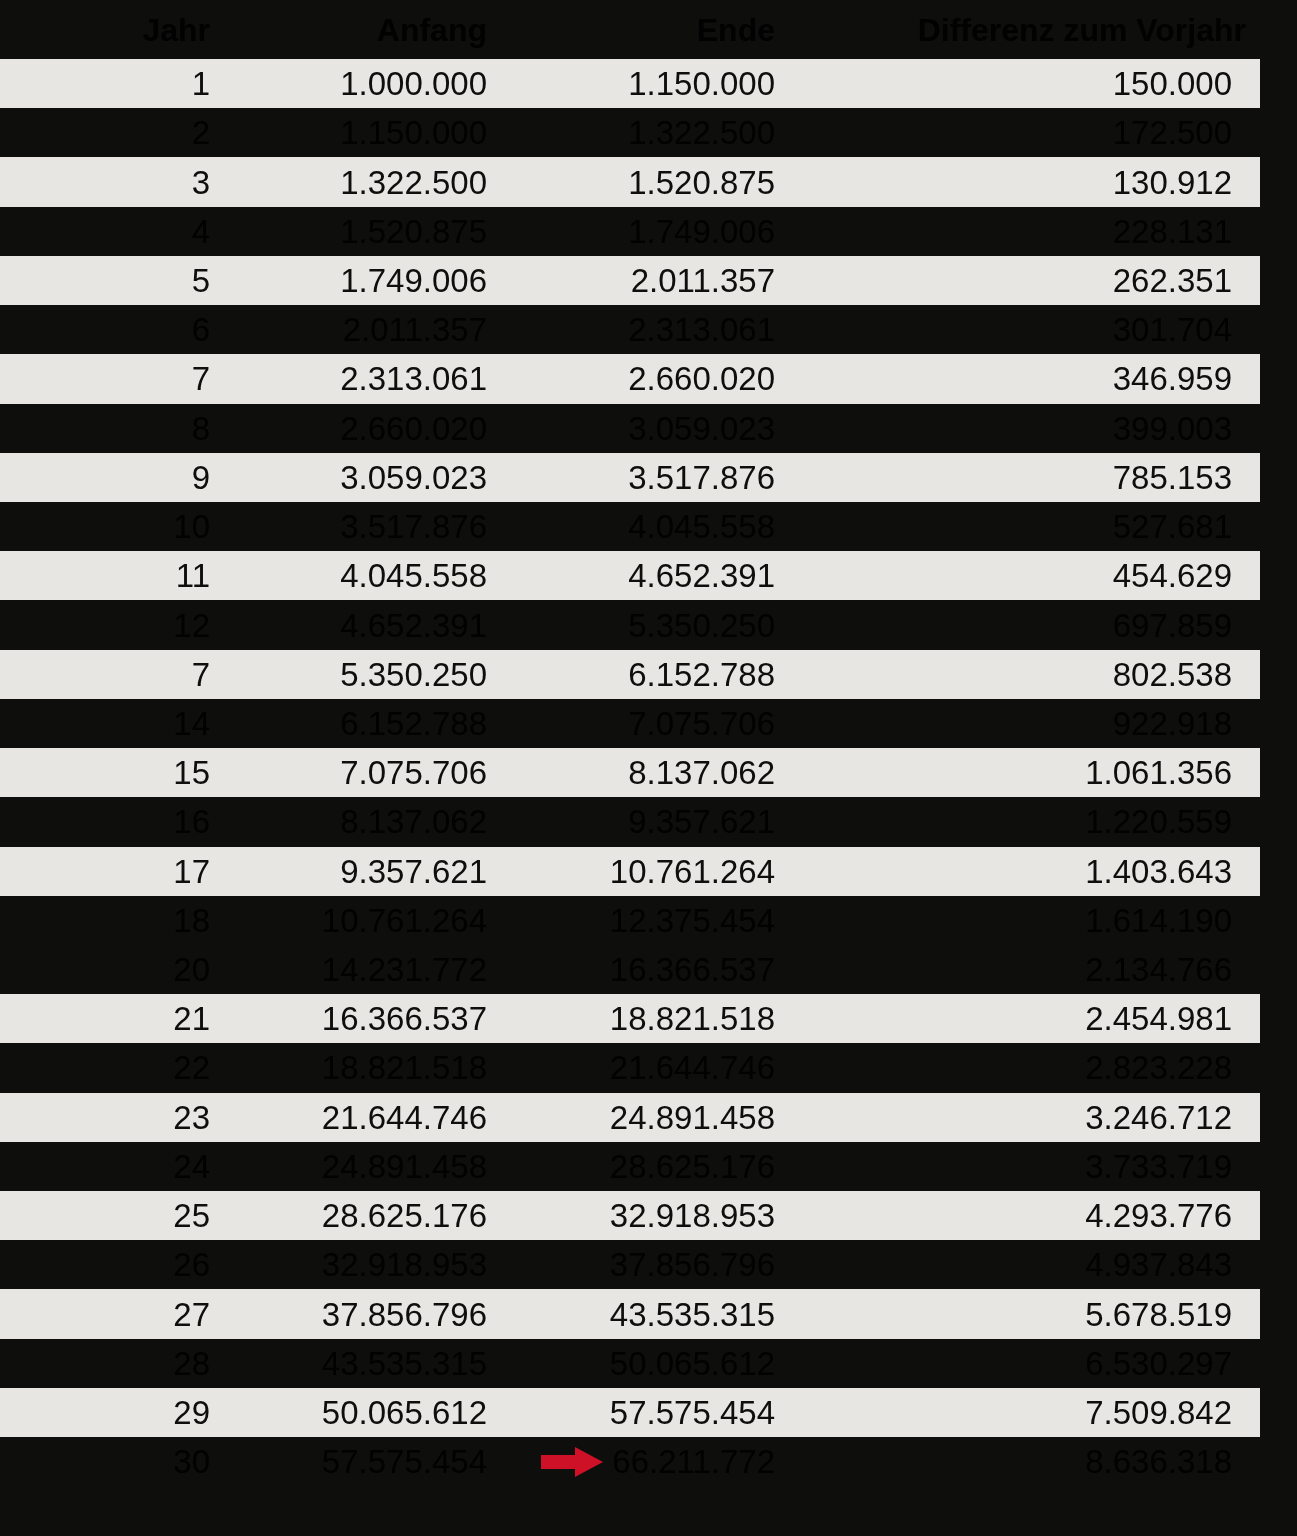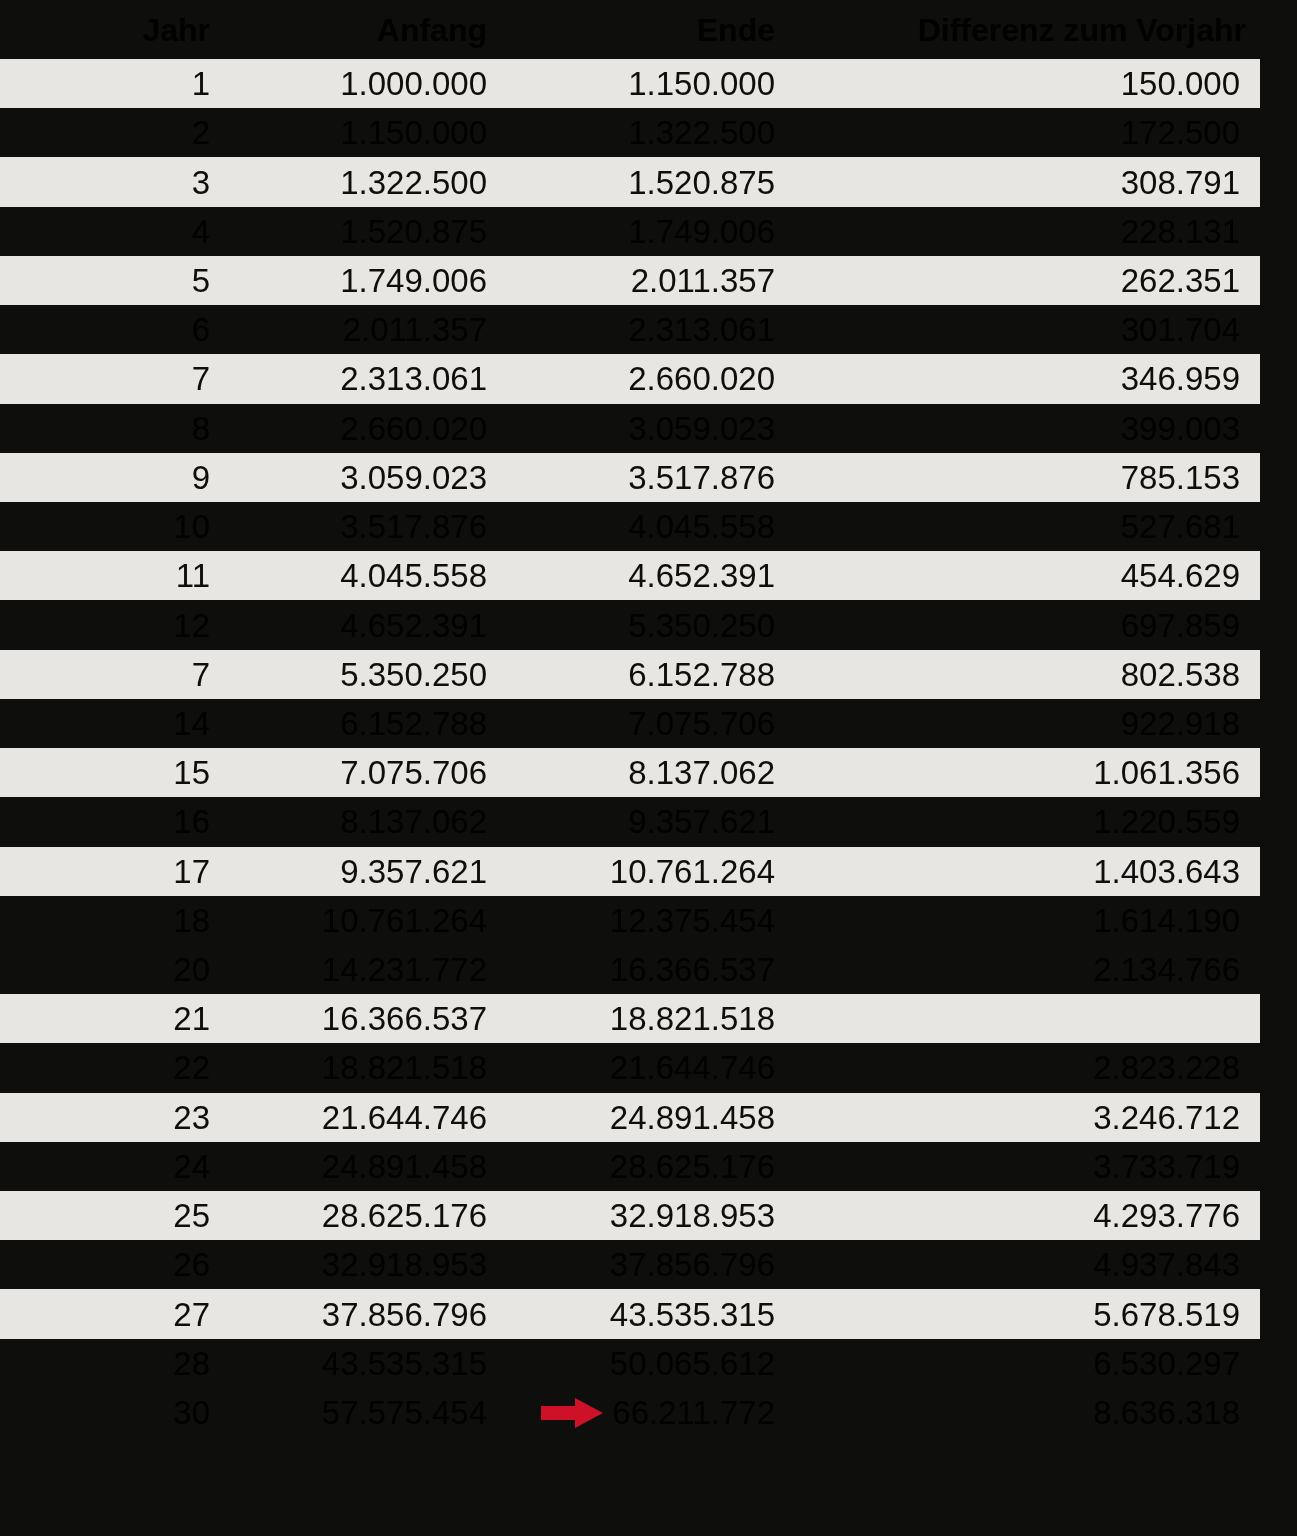--- a/index.html
+++ b/index.html
@@ -15,21 +15,21 @@
   .trow.dark{background:#0e0e0c;color:#020202;}
   .trow.thead{height:59px;background:#0e0e0c;color:#020202;font-weight:700;}
   .cell{
     display:flex;align-items:center;justify-content:flex-end;
     box-sizing:border-box;font-size:33px;line-height:1;
     white-space:nowrap;overflow:hidden;
   }
   .c0{width:230px;padding-right:20px;}
   .c1{width:280px;padding-right:23px;text-align:center;}
   .c2{width:290px;padding-right:25px;}
-  .c3{width:460px;padding-right:20px;}
+  .c3{width:460px;padding-right:28px;}
   .thead .cell{font-size:32px;}
   .thead .c3{padding-right:14px;}
   .arrow-icon{flex:0 0 auto;margin-right:9px;display:block;}
 </style>
 </head>
 <body>
 
 <div class="table">
   <div class="trow thead">
     <div class="cell c0">Jahr</div>
@@ -70,21 +70,21 @@
         <div class="cell c0">
           <span>3</span>
         </div>
         <div class="cell c1">
           <span>1.322.500</span>
         </div>
         <div class="cell c2">
           <span>1.520.875</span>
         </div>
         <div class="cell c3">
-          <span>308.791</span>
+          <span>130.912</span>
         </div>
       </div>
       <div class="trow dark">
         <div class="cell c0">
           <span>4</span>
         </div>
         <div class="cell c1">
           <span>1.520.875</span>
         </div>
         <div class="cell c2">
@@ -307,20 +307,23 @@
       <div class="trow light">
         <div class="cell c0">
           <span>21</span>
         </div>
         <div class="cell c1">
           <span>16.366.537</span>
         </div>
         <div class="cell c2">
           <span>18.821.518</span>
         </div>
+        <div class="cell c3">
+          <span>2.454.981</span>
+        </div>
       </div>
       <div class="trow dark">
         <div class="cell c0">
           <span>22</span>
         </div>
         <div class="cell c1">
           <span>18.821.518</span>
         </div>
         <div class="cell c2">
           <span>21.644.746</span>
@@ -404,20 +407,34 @@
           <span>28</span>
         </div>
         <div class="cell c1">
           <span>43.535.315</span>
         </div>
         <div class="cell c2">
           <span>50.065.612</span>
         </div>
         <div class="cell c3">
           <span>6.530.297</span>
+        </div>
+      </div>
+      <div class="trow light">
+        <div class="cell c0">
+          <span>29</span>
+        </div>
+        <div class="cell c1">
+          <span>50.065.612</span>
+        </div>
+        <div class="cell c2">
+          <span>57.575.454</span>
+        </div>
+        <div class="cell c3">
+          <span>7.509.842</span>
         </div>
       </div>
       <div class="trow dark">
         <div class="cell c0">
           <span>30</span>
         </div>
         <div class="cell c1">
           <span>57.575.454</span>
         </div>
         <div class="cell c2">

